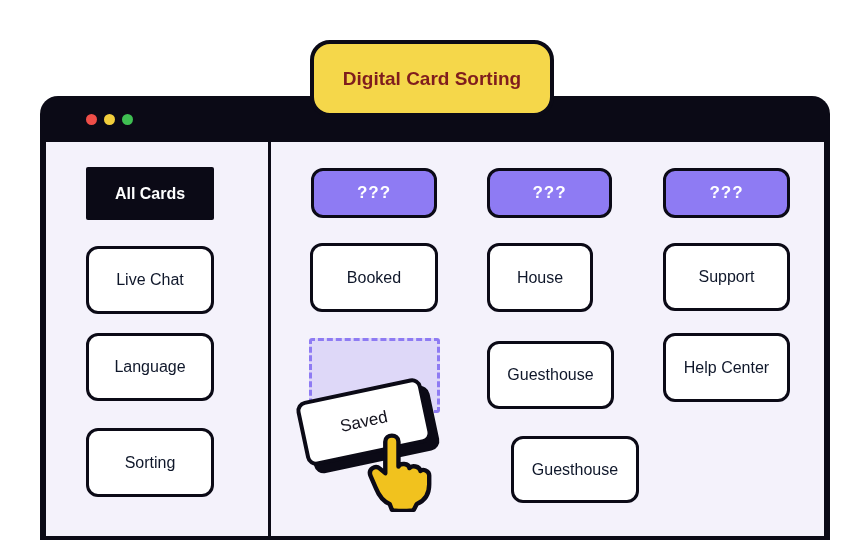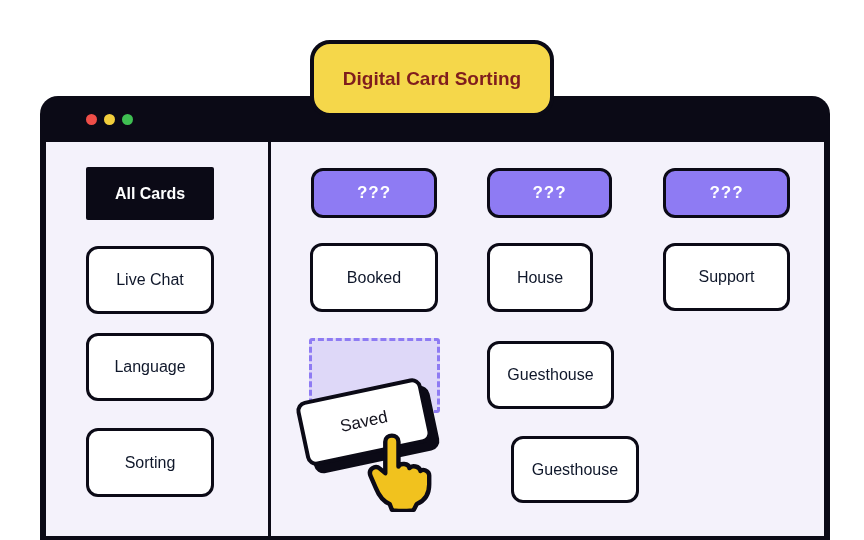--- a/index.html
+++ b/index.html
@@ -103,20 +103,21 @@
       <div class="dropzone"></div>
 
       <div class="card" style="left:441px; top:101px; width:106px; height:69px;">House</div>
 
       <div class="card" style="left:441px; top:199px; width:127px; height:68px;">Guesthouse</div>
 
       <div class="card" style="left:441px; top:294px; width:128px; height:67px;margin-left:24px;">Guesthouse</div>
 
       <div class="card" style="left:617px; top:101px; width:127px; height:68px;">Support</div>
 
+      <div class="card" style="left:617px; top:191px; width:127px; height:69px;">Help Center</div>
 
       <div class="saved">Saved</div>
 
       <svg class="hand" viewBox="0 0 96 112">
         <path d="M32,16 C32,5 50,5 50,16 L50,50
                  C52,45 64,45 65,52
                  C68,48 79,49 80,56
                  C83,53 92,55 92,62
                  L92,74 C92,88 85,97 75,101
                  L71,109 C70,111 42,111 41,109

